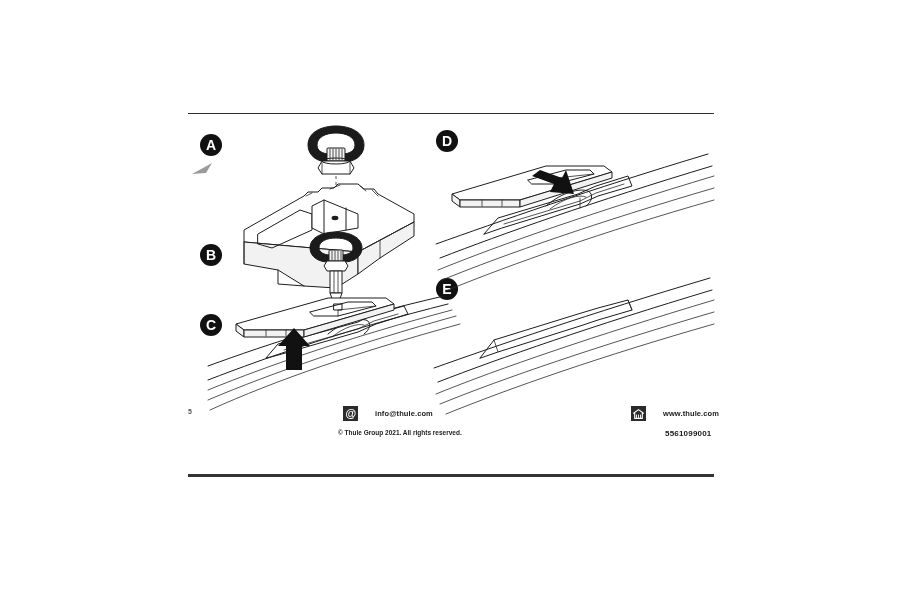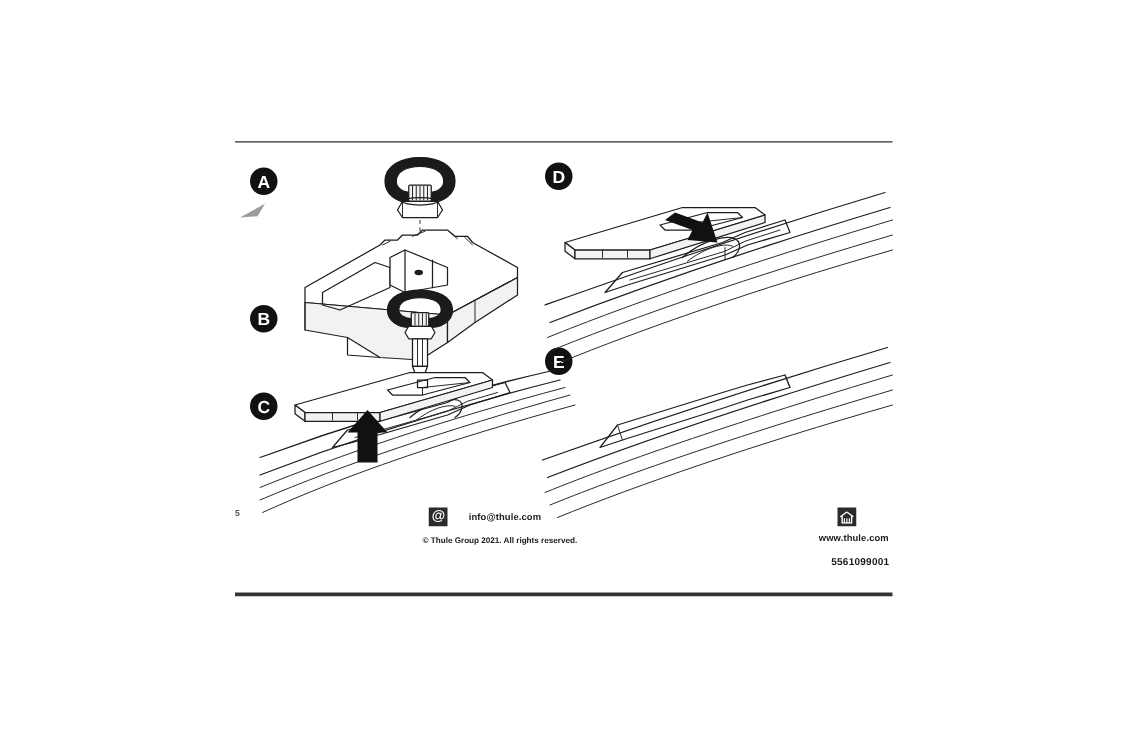--- a/index.html
+++ b/index.html
@@ -54,38 +54,38 @@
   
   .page-num{
     position:absolute;left:0px;top:290px;
     font-size:7px;color:#555;font-weight:bold;
     font-family:"Liberation Sans", sans-serif;
   }
   .contact{
     position:absolute;display:flex;align-items:center;gap:5px;
   }
   .contact-mail{left:155px;top:288px;}
-  .contact-web{left:455px;top:288px;flex-direction:column;}
+  .contact-web{left:443px;top:288px;}
   .tile{
     width:15px;height:15px;background:#2b2b2b;
     display:flex;align-items:center;justify-content:center;
     color:#fff;flex:0 0 auto;
   }
   .tile .at{font-size:11px;line-height:1;font-style:italic;font-weight:bold;}
   .contact-text{
     font-size:7.5px;font-weight:bold;color:#1a1a1a;letter-spacing:.1px;
     white-space:nowrap;
     padding-left:12px;
   }
   .copyright{
     position:absolute;left:150px;top:311px;
     font-size:6.5px;font-weight:bold;color:#1a1a1a;white-space:nowrap;
   }
   .partnum{
-    position:absolute;left:477px;top:327px;
+    position:absolute;left:477px;top:311px;
     font-size:8px;font-weight:bold;color:#1a1a1a;letter-spacing:.2px;
     white-space:nowrap;
   }
   .ln{fill:none;stroke:#1d1d1d;stroke-width:1;stroke-linejoin:round;stroke-linecap:round;}
   .ln-thin{fill:none;stroke:#2a2a2a;stroke-width:0.8;stroke-linecap:round;}
   .fill-w{fill:#ffffff;stroke:#1d1d1d;stroke-width:1;stroke-linejoin:round;}
   .fill-lt{fill:#f2f2f2;stroke:#1d1d1d;stroke-width:1;stroke-linejoin:round;}
   .fill-dk{fill:#1b1b1b;stroke:#1b1b1b;stroke-width:1;stroke-linejoin:round;}
   .dash{fill:none;stroke:#444;stroke-width:0.9;stroke-dasharray:3 3;}
 </style>

